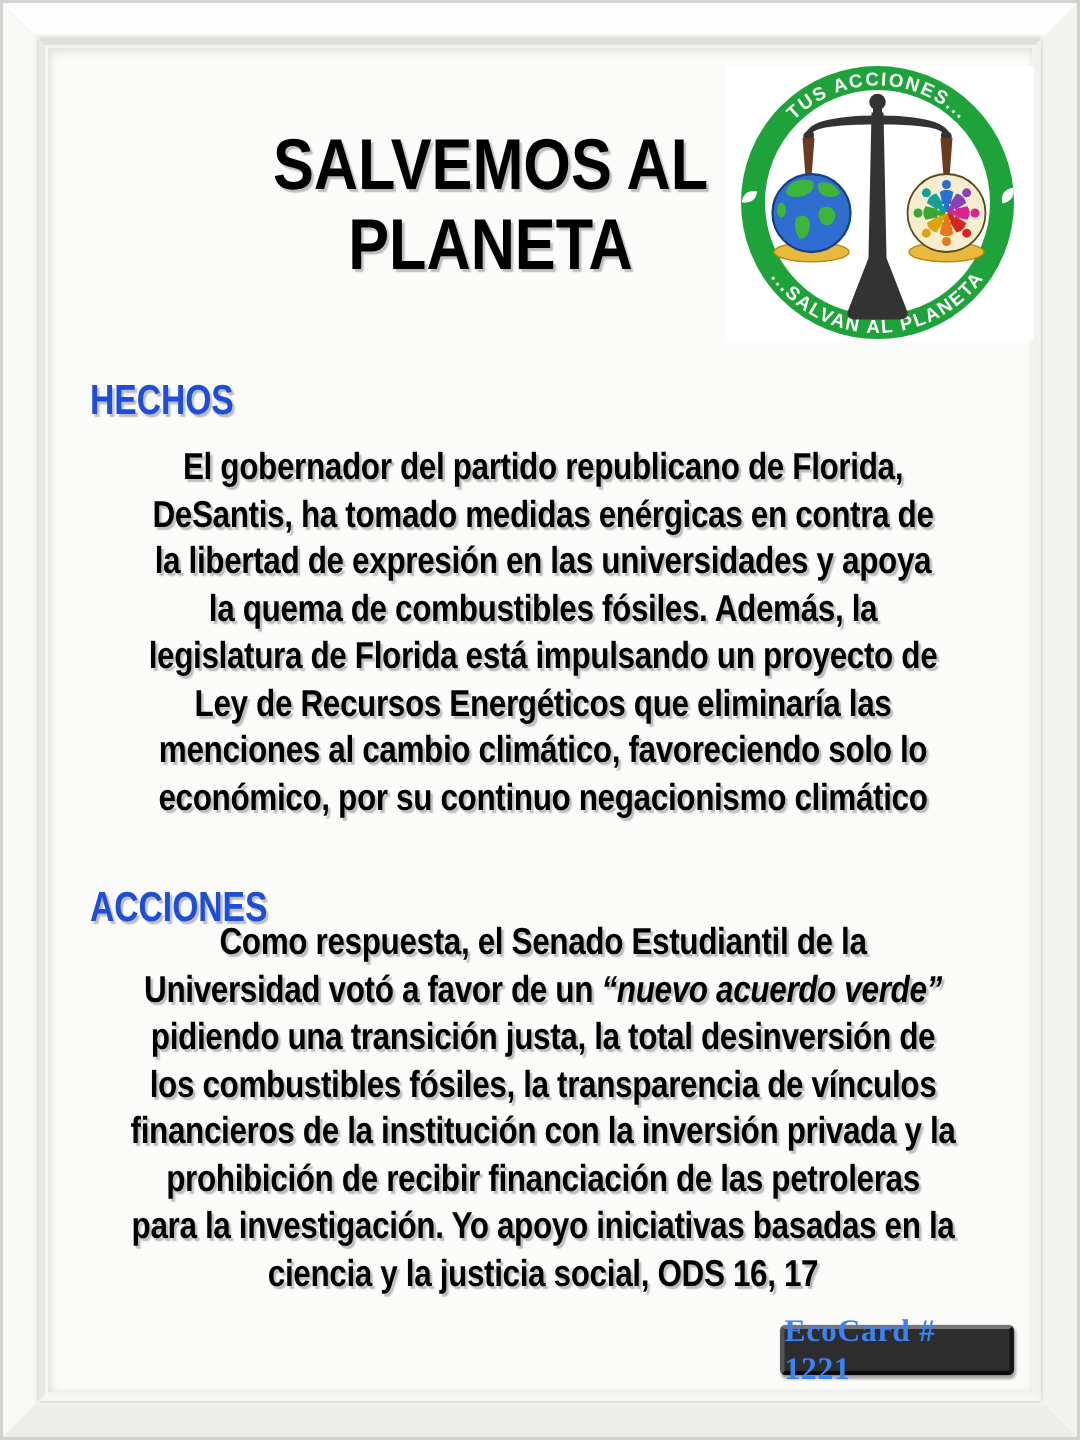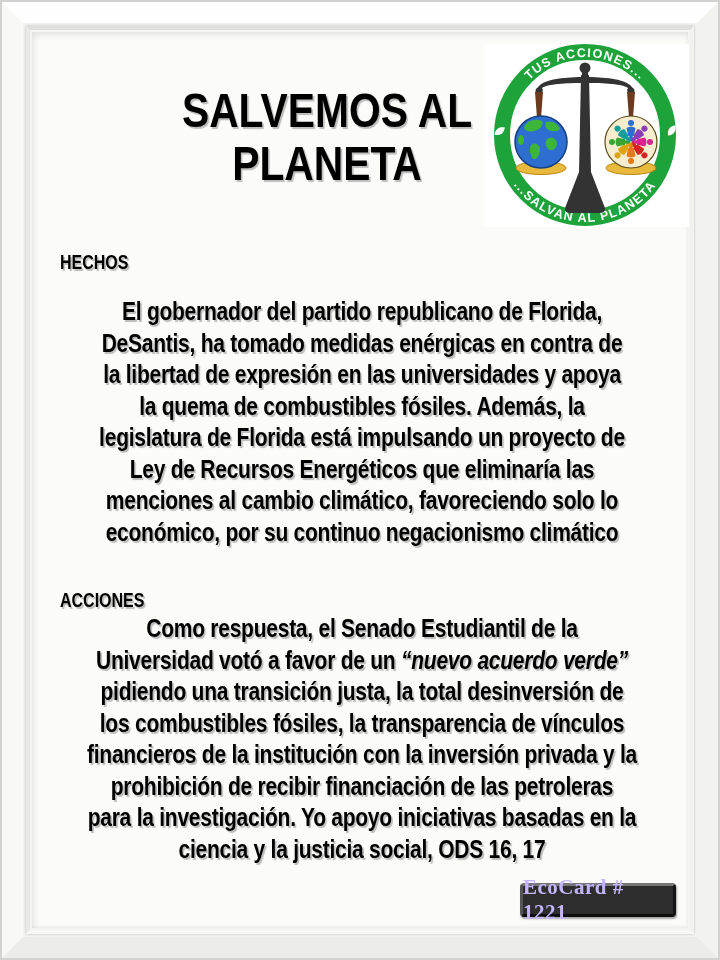--- a/index.html
+++ b/index.html
@@ -11,38 +11,38 @@
          border-color:#fefefe #f2f2ef #ecece9 #f8f8f6;}
   .lip{position:absolute;inset:24px;border:4px solid;
        border-color:#dfdfdc #f1f1ee #f7f7f4 #e9e9e6;box-shadow:0 0 3px rgba(0,0,0,.22);}
   .content{position:absolute;inset:30px;background:#fbfbf9;
            box-shadow:inset 2px 3px 6px rgba(0,0,0,.10), inset -1px -2px 3px rgba(0,0,0,.04);}
   .title{position:absolute;left:65px;top:52px;width:460px;text-align:center;
          font-size:48px;line-height:53px;font-weight:bold;color:#000;
          transform:scaleX(.85);transform-origin:50% 0;
          text-shadow:2px 2px 1px #bdbdbd;}
   .logo-box{position:absolute;left:452px;top:12px;width:205px;height:183px;background:#fff;}
-  .heading{position:absolute;left:28px;font-size:20px;font-weight:bold;color:#000000;
+  .heading{position:absolute;left:28px;font-size:28px;font-weight:bold;color:#1d4ed8;
            text-shadow:2px 2px 1px #bdbdbd;}
   .heading .squeeze{display:inline-block;transform:scaleX(.8);transform-origin:left center;}
   .h-hechos{top:219px;}
   .h-acciones{top:531px;margin-top:26px;}
   .para{position:absolute;left:0;width:660px;font-size:25px;font-weight:bold;color:#000;
         line-height:31.5px;letter-spacing:-0.3px;text-align:center;
         transform:scaleX(.84);transform-origin:50% 0;
         text-shadow:2px 2px 1px #bdbdbd;}
   .p-hechos{top:264px;}
   .p-acciones{top:581px;}
   .pline{white-space:nowrap;}
   .it{font-style:italic;}
   .badge{position:absolute;left:488px;top:851px;width:156px;height:34px;box-sizing:border-box;
          background:#2d2d2d;border:3px solid;border-color:#767676 #141414 #0d0d0d #555;
          border-radius:4px;box-shadow:1px 2px 2px rgba(0,0,0,.35);
          display:flex;align-items:center;justify-content:center;
-         color:#c4b5fd;font-family:"Liberation Serif",serif;font-weight:bold;
+         color:#3b82f6;font-family:"Liberation Serif",serif;font-weight:bold;
          font-size:21px;letter-spacing:.5px;}
   svg text{font-family:"Liberation Sans",sans-serif;font-weight:bold;}
 </style>
 </head>
 <body>
 
 <div class="page">
   <div class="frame"></div>
   <div class="lip"></div>
 

